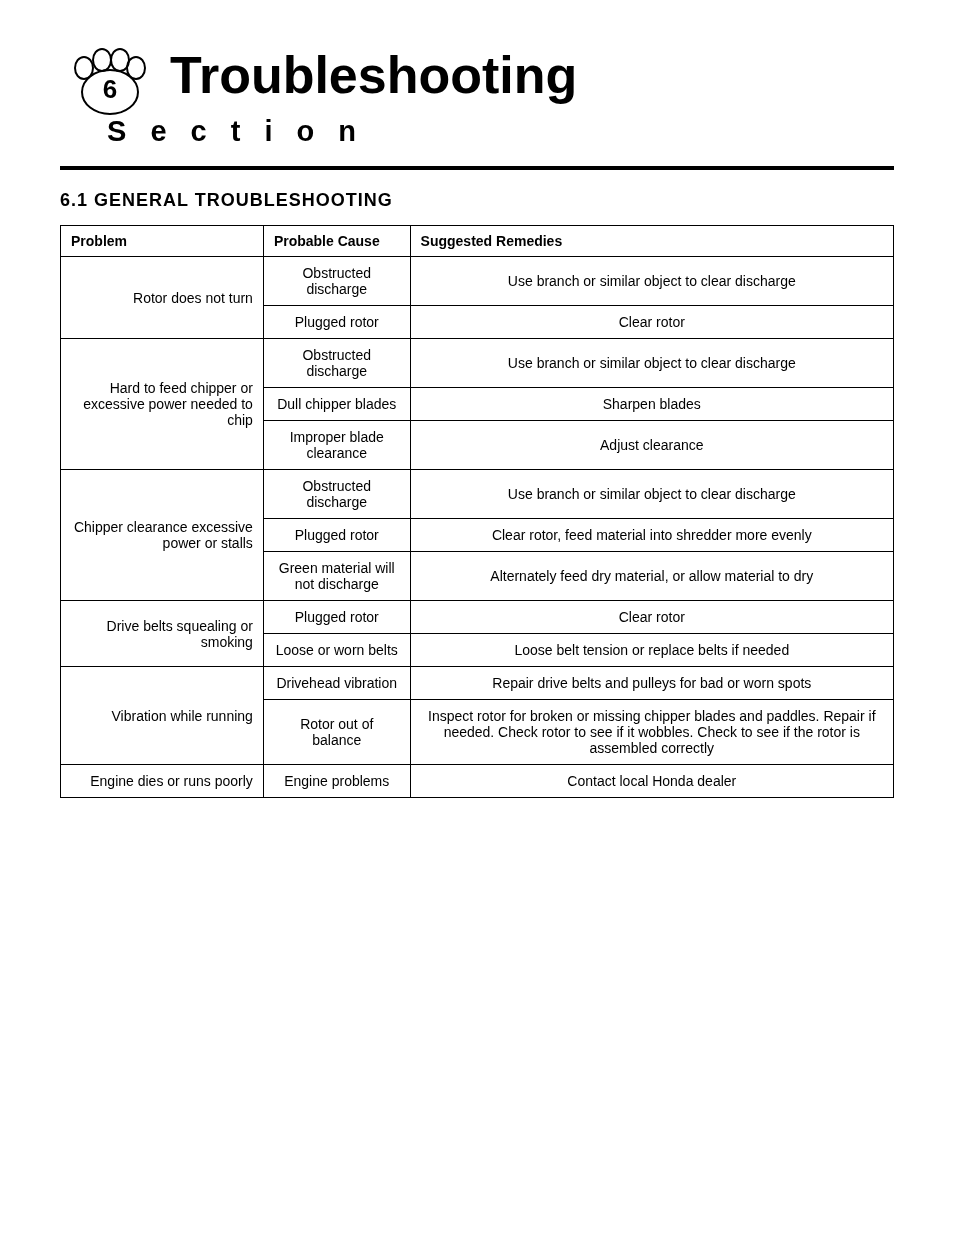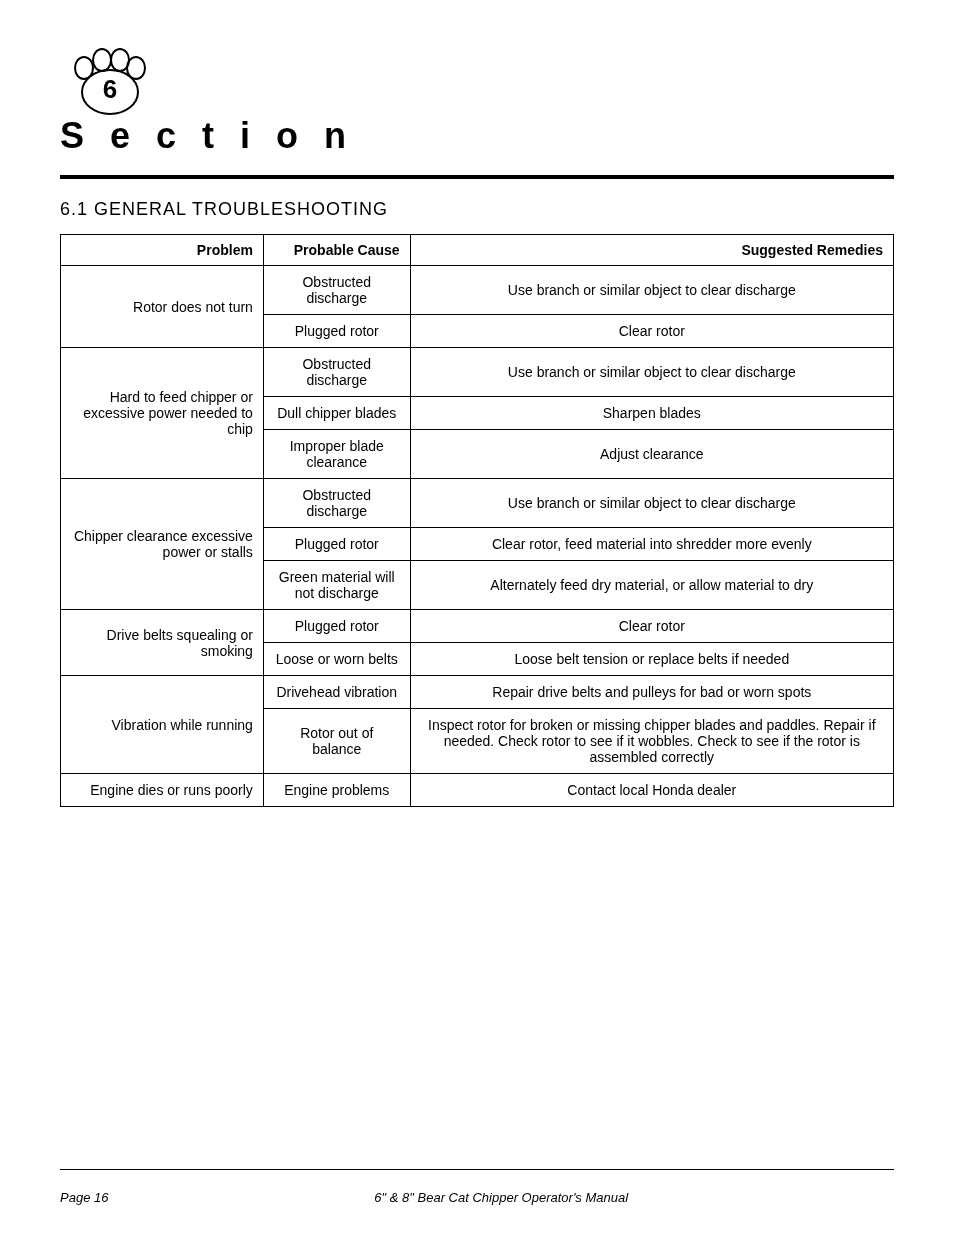--- a/index.html
+++ b/index.html
@@ -38,46 +38,47 @@
     .paw-svg {
       width: 100px;
       height: 90px;
     }
     .section-title-text {
       font-size: 52px;
       font-weight: bold;
       font-family: Arial, Helvetica, sans-serif;
     }
     .section-word {
-      font-size: 36px;
+      font-size: 29px;
       font-weight: bold;
       letter-spacing: 8px;
       font-family: Arial, Helvetica, sans-serif;
       margin-top: -5px;
+      margin-left: 47px;
     }
     .divider-thick {
       height: 4px;
       background: #000;
       margin: 8px 0 20px 0;
     }
     .subsection-title {
       font-size: 18px;
-      font-weight: normal;
+      font-weight: bold;
       margin-bottom: 14px;
       letter-spacing: 1px;
     }
     .trouble-table {
       width: 100%;
       border-collapse: collapse;
       font-size: 14px;
     }
     .trouble-table th {
       border: 1.5px solid #000;
       padding: 7px 10px;
-      text-align: right;
+      text-align: left;
       font-weight: bold;
       background: #fff;
     }
     .trouble-table td {
       border: 1.5px solid #000;
       padding: 8px 10px;
       text-align: center;
       vertical-align: middle;
     }
     .trouble-table td.problem-cell {
@@ -108,20 +109,21 @@
           <ellipse cx="50" cy="62" rx="28" ry="22" fill="none" stroke="#000" stroke-width="2"></ellipse>
 
           <ellipse cx="24" cy="38" rx="9" ry="11" fill="none" stroke="#000" stroke-width="2"></ellipse>
           <ellipse cx="42" cy="30" rx="9" ry="11" fill="none" stroke="#000" stroke-width="2"></ellipse>
           <ellipse cx="60" cy="30" rx="9" ry="11" fill="none" stroke="#000" stroke-width="2"></ellipse>
           <ellipse cx="76" cy="38" rx="9" ry="11" fill="none" stroke="#000" stroke-width="2"></ellipse>
 
           <text x="50" y="68" text-anchor="middle" font-size="26" font-weight="bold" font-family="Arial" fill="#000">6</text>
         </svg>
       </div>
+      <div class="section-title-text">Troubleshooting</div>
     </div>
     <div class="section-word">S e c t i o n</div>
   </div>
 
   <div class="divider-thick"></div>
 
   <div class="subsection-title">
     <span>6.1</span>
     <span>GENERAL  TROUBLESHOOTING</span>
   </div>
@@ -195,18 +197,13 @@
       </tr>
 
       <tr>
         <td class="problem-cell">Engine dies or runs poorly</td>
         <td>Engine problems</td>
         <td>Contact local Honda dealer</td>
       </tr>
     </tbody>
   </table>
 
-  <div class="footer">
-    <span>Page 16</span>
-    <span>6" &amp; 8" Bear Cat Chipper Operator's Manual</span>
-    <span></span>
-  </div>
 </div>
 
 </body></html>

